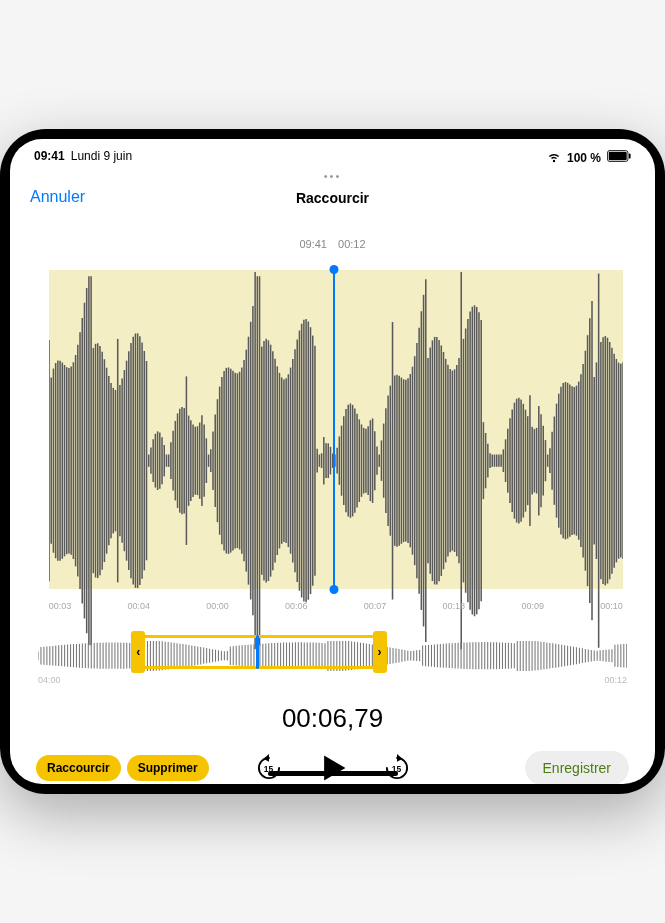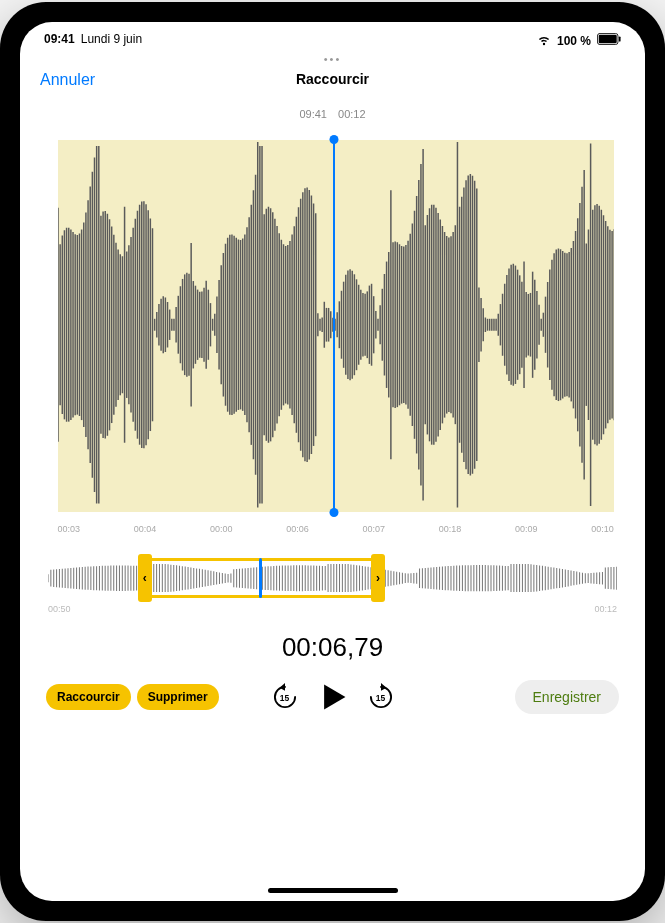--- a/index.html
+++ b/index.html
@@ -6,24 +6,24 @@
     body {
       background: #f5f5f5;
       display: flex;
       justify-content: center;
       align-items: center;
       min-height: 100vh;
       font-family: -apple-system, BlinkMacSystemFont, "Segoe UI", sans-serif;
     }
     .device-frame {
       width: 665px;
-      height: 919px;
+      height: 665px;
       background: #000;
       border-radius: 46px;
-      padding: 20px;
+      padding: 10px;
       box-shadow: 0 20px 60px rgba(0,0,0,0.3);
       position: relative;
     }
     .screen {
       width: 100%;
       height: 100%;
       background: #fff;
       border-radius: 32px;
       overflow: hidden;
       display: flex;
@@ -41,21 +41,21 @@
     .status-left { display: flex; gap: 6px; }
     .status-right { display: flex; align-items: center; gap: 6px; }
     .status-date { font-weight: 500; }
     .wifi-icon svg { width: 14px; height: 14px; }
     .battery-icon svg { width: 24px; height: 12px; }
     
     .grabber-dots { text-align: center; color: #999; font-size: 11px; letter-spacing: 2px; padding-bottom: 2px;}
     
     .header {
       display: flex;
-      align-items: flex-start;
+      align-items: flex-end;
       padding: 4px 20px 6px;
       position: relative;
     }
     .header-cancel {
       color: #007aff;
       font-size: 16px;
       background: none;
       border: none;
       cursor: pointer;
     }
@@ -68,21 +68,21 @@
     }
     
     .title-section {
       text-align: center;
       padding: 6px 0 4px;
     }
     .rec-title { font-size: 26px; font-weight: 700; }
     .rec-meta {
       font-size: 11px;
       color: #888;
-      margin-top: 7px;
+      margin-top: 20px;
     }
     .rec-meta span { margin: 0 4px; }
     
     .wave-area {
       position: relative;
       height: 400px;
       margin-top: 10px;
     }
     .wave-bg-sel {
       position: absolute;
@@ -202,21 +202,21 @@
     .pill-group { position: absolute; left: 26px; display: flex; gap: 6px; }
     .pill {
       background: #f6c300;
       border: none;
       border-radius: 14px;
       padding: 6px 11px;
       font-size: 12px;
       font-weight: 600;
       cursor: pointer;
     }
-    .playback-group { display: flex; align-items: center; gap: 16px; }
+    .playback-group { display: flex; align-items: center; gap: 32px; }
     .icon-btn {
       background: none;
       border: none;
       cursor: pointer;
       position: relative;
       width: 32px;
       height: 32px;
       display: flex;
       align-items: center;
       justify-content: center;
@@ -779,21 +779,21 @@
             <line x1="557.1859296482412" y1="2.8345582106221716" x2="557.1859296482412" y2="25.16544178937783"></line>
             <line x1="560" y1="2.607315675597336" x2="560" y2="25.392684324402666"></line>
           </g>
       </svg>
       <div class="trim-sel" style="left: 17%; right: 42%;"></div>
       <div class="trim-handle" id="trim-handle-left" style="left: calc(17% - 7px);">‹</div>
       <div class="trim-handle" id="trim-handle-right" style="left: calc(58% - 7px);">›</div>
       <div class="trim-playhead" style="left: 37%;"></div>
     </div>
     <div class="trim-ruler">
-      <span>00:50</span>
+      <span>04:00</span>
       <span>00:12</span>
     </div>
 
     <div class="timecode">00:06,79</div>
 
     <div class="controls">
       <div class="pill-group">
         <button class="pill">Raccourcir</button>
         <button class="pill">Supprimer</button>
       </div>

